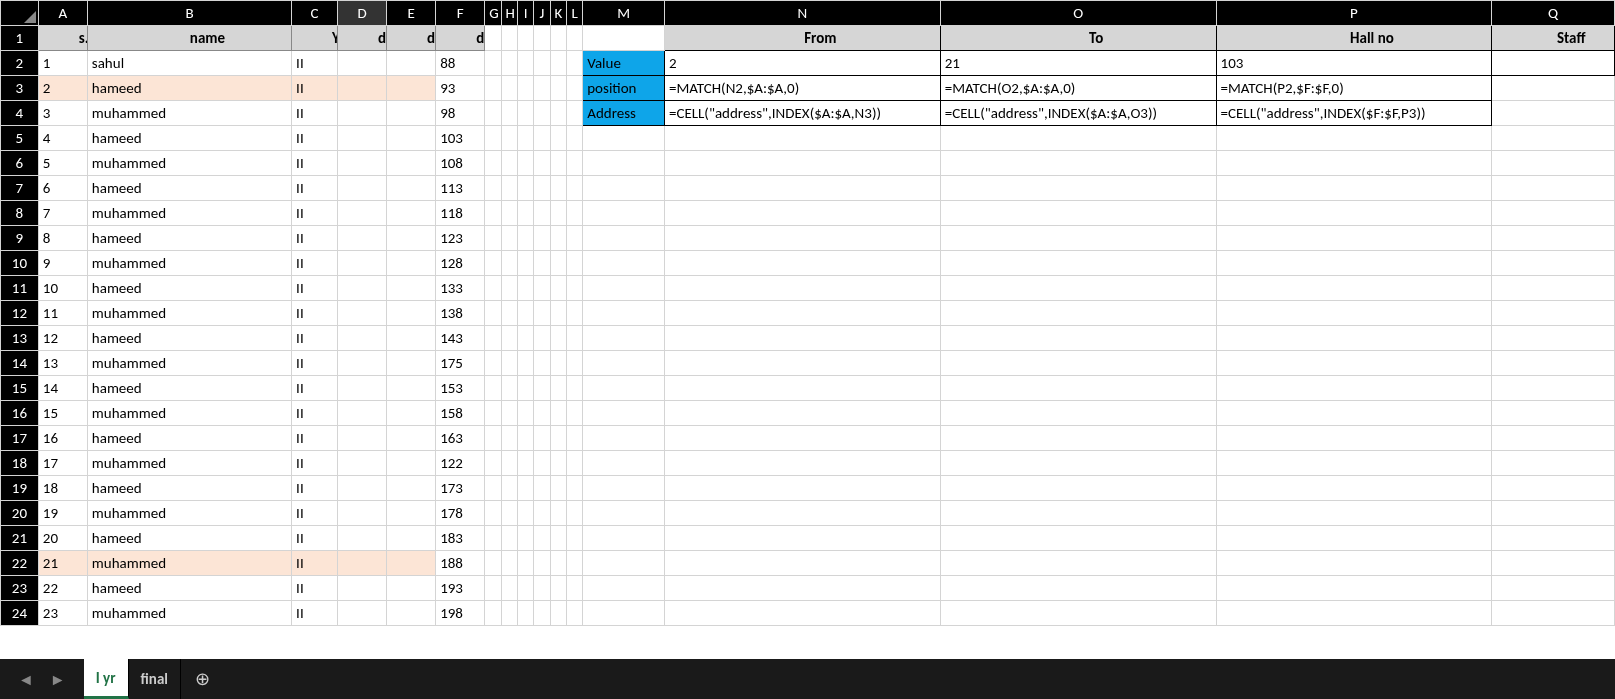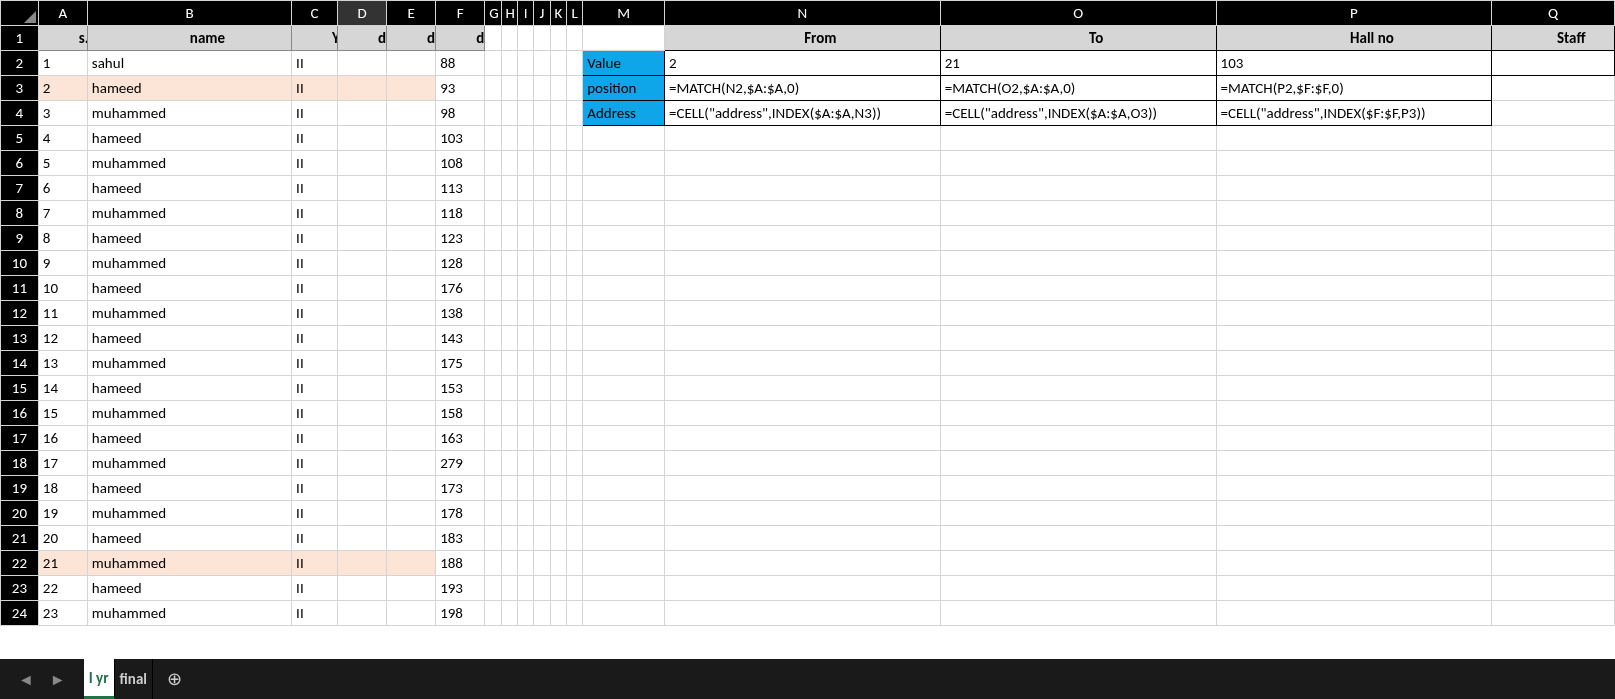--- a/index.html
+++ b/index.html
@@ -22,21 +22,21 @@
   
   td.hl { background:#fce5d6; }
   
   td.l { text-align:left; }
   td.c { }
   
   .tabbar { position:absolute; left:0; right:0; bottom:0; height:40px; background:#1a1a1a; display:flex; align-items:center; user-select:none; }
   .tabnav { display:flex; gap:4px; padding:0 12px; }
   .tabnav span { color:#888; font-size:16px; cursor:pointer; padding:4px 6px; }
   .tabs { display:flex; align-items:stretch; height:100%; }
-  .tab { padding:0 5px; display:flex; align-items:center; color:#ccc; font-weight:bold; cursor:pointer; border-right:1px solid #000; }
+  .tab { padding:0 12px; display:flex; align-items:center; color:#ccc; font-weight:bold; cursor:pointer; border-right:1px solid #000; }
   .tab.active { background:#fff; color:#217346; border-bottom:3px solid #217346; }
   .addtab { color:#ccc; padding:0 14px; display:flex; align-items:center; cursor:pointer; font-size:18px; }
 </style>
 </head>
 <body>
 
 <div class="sheet-wrap">
   <table class="grid">
     <colgroup id="cg">
         <col style="width: 37px;">
@@ -285,21 +285,21 @@
           <td></td>
           <td></td>
         </tr>
         <tr>
           <th class="rowhdr">11</th>
           <td class="l">10</td>
           <td class="l">hameed</td>
           <td class="c">II</td>
           <td class=""></td>
           <td class=""></td>
-          <td class="l">176</td>
+          <td class="l">133</td>
           <td></td>
           <td></td>
           <td></td>
           <td></td>
           <td></td>
           <td></td>
           <td></td>
           <td></td>
           <td></td>
           <td></td>
@@ -425,21 +425,21 @@
           <td></td>
           <td></td>
         </tr>
         <tr>
           <th class="rowhdr">18</th>
           <td class="l">17</td>
           <td class="l">muhammed</td>
           <td class="c">II</td>
           <td class=""></td>
           <td class=""></td>
-          <td class="l">279</td>
+          <td class="l">122</td>
           <td></td>
           <td></td>
           <td></td>
           <td></td>
           <td></td>
           <td></td>
           <td></td>
           <td></td>
           <td></td>
           <td></td>

